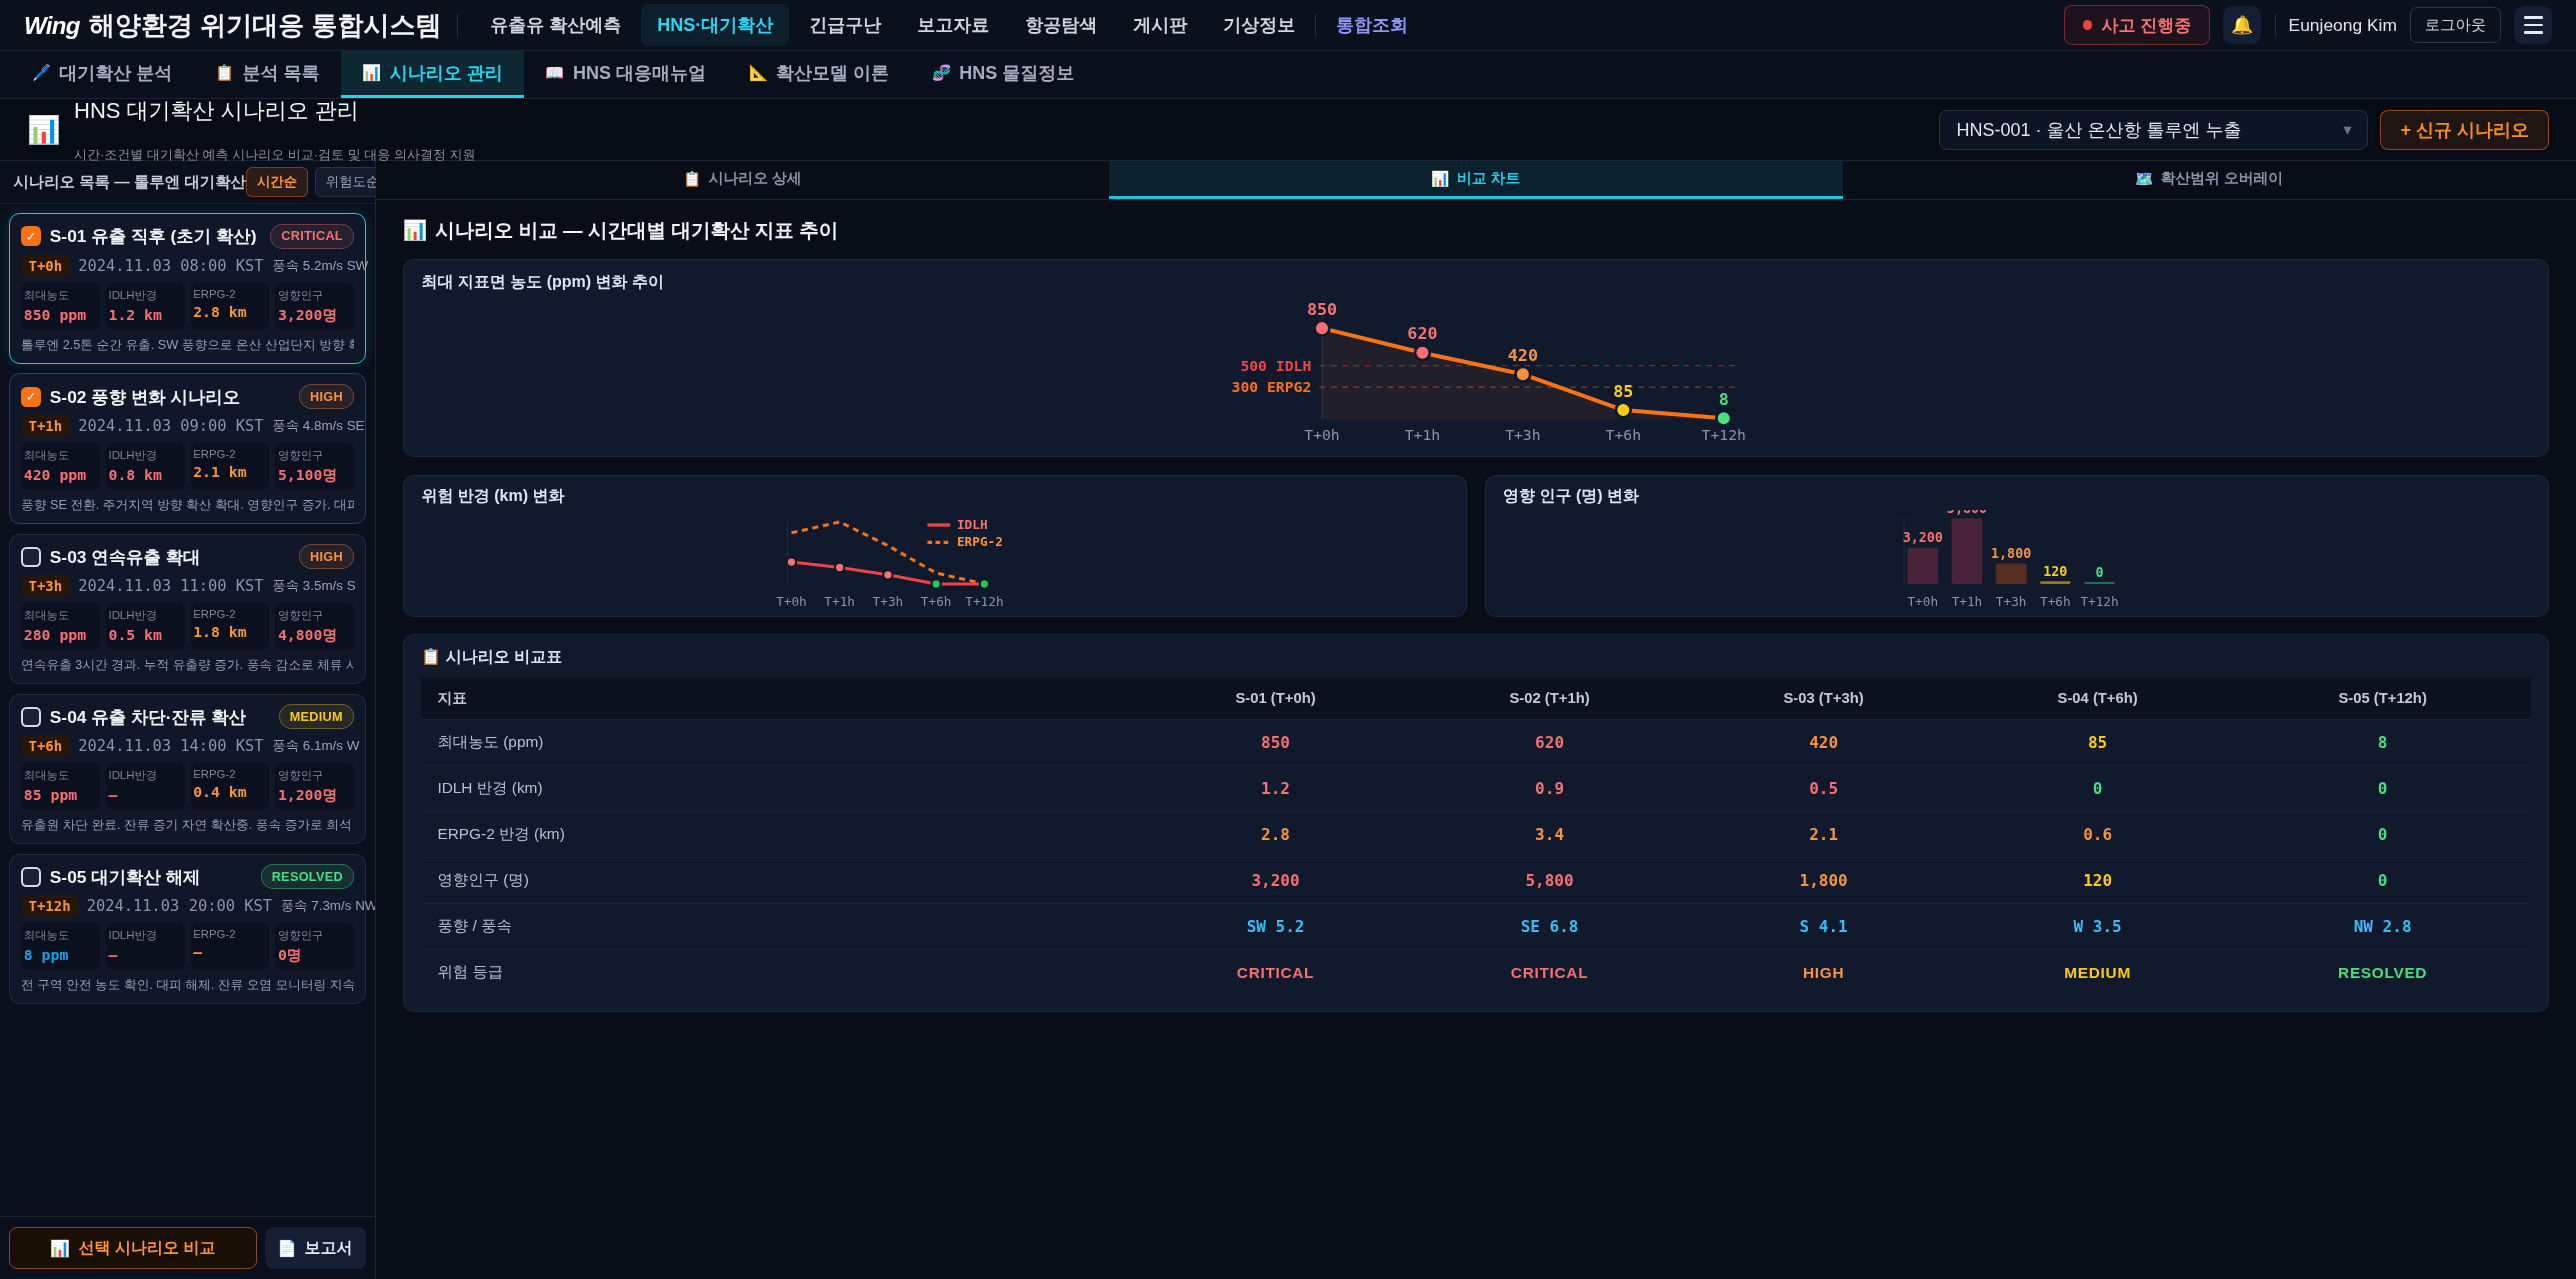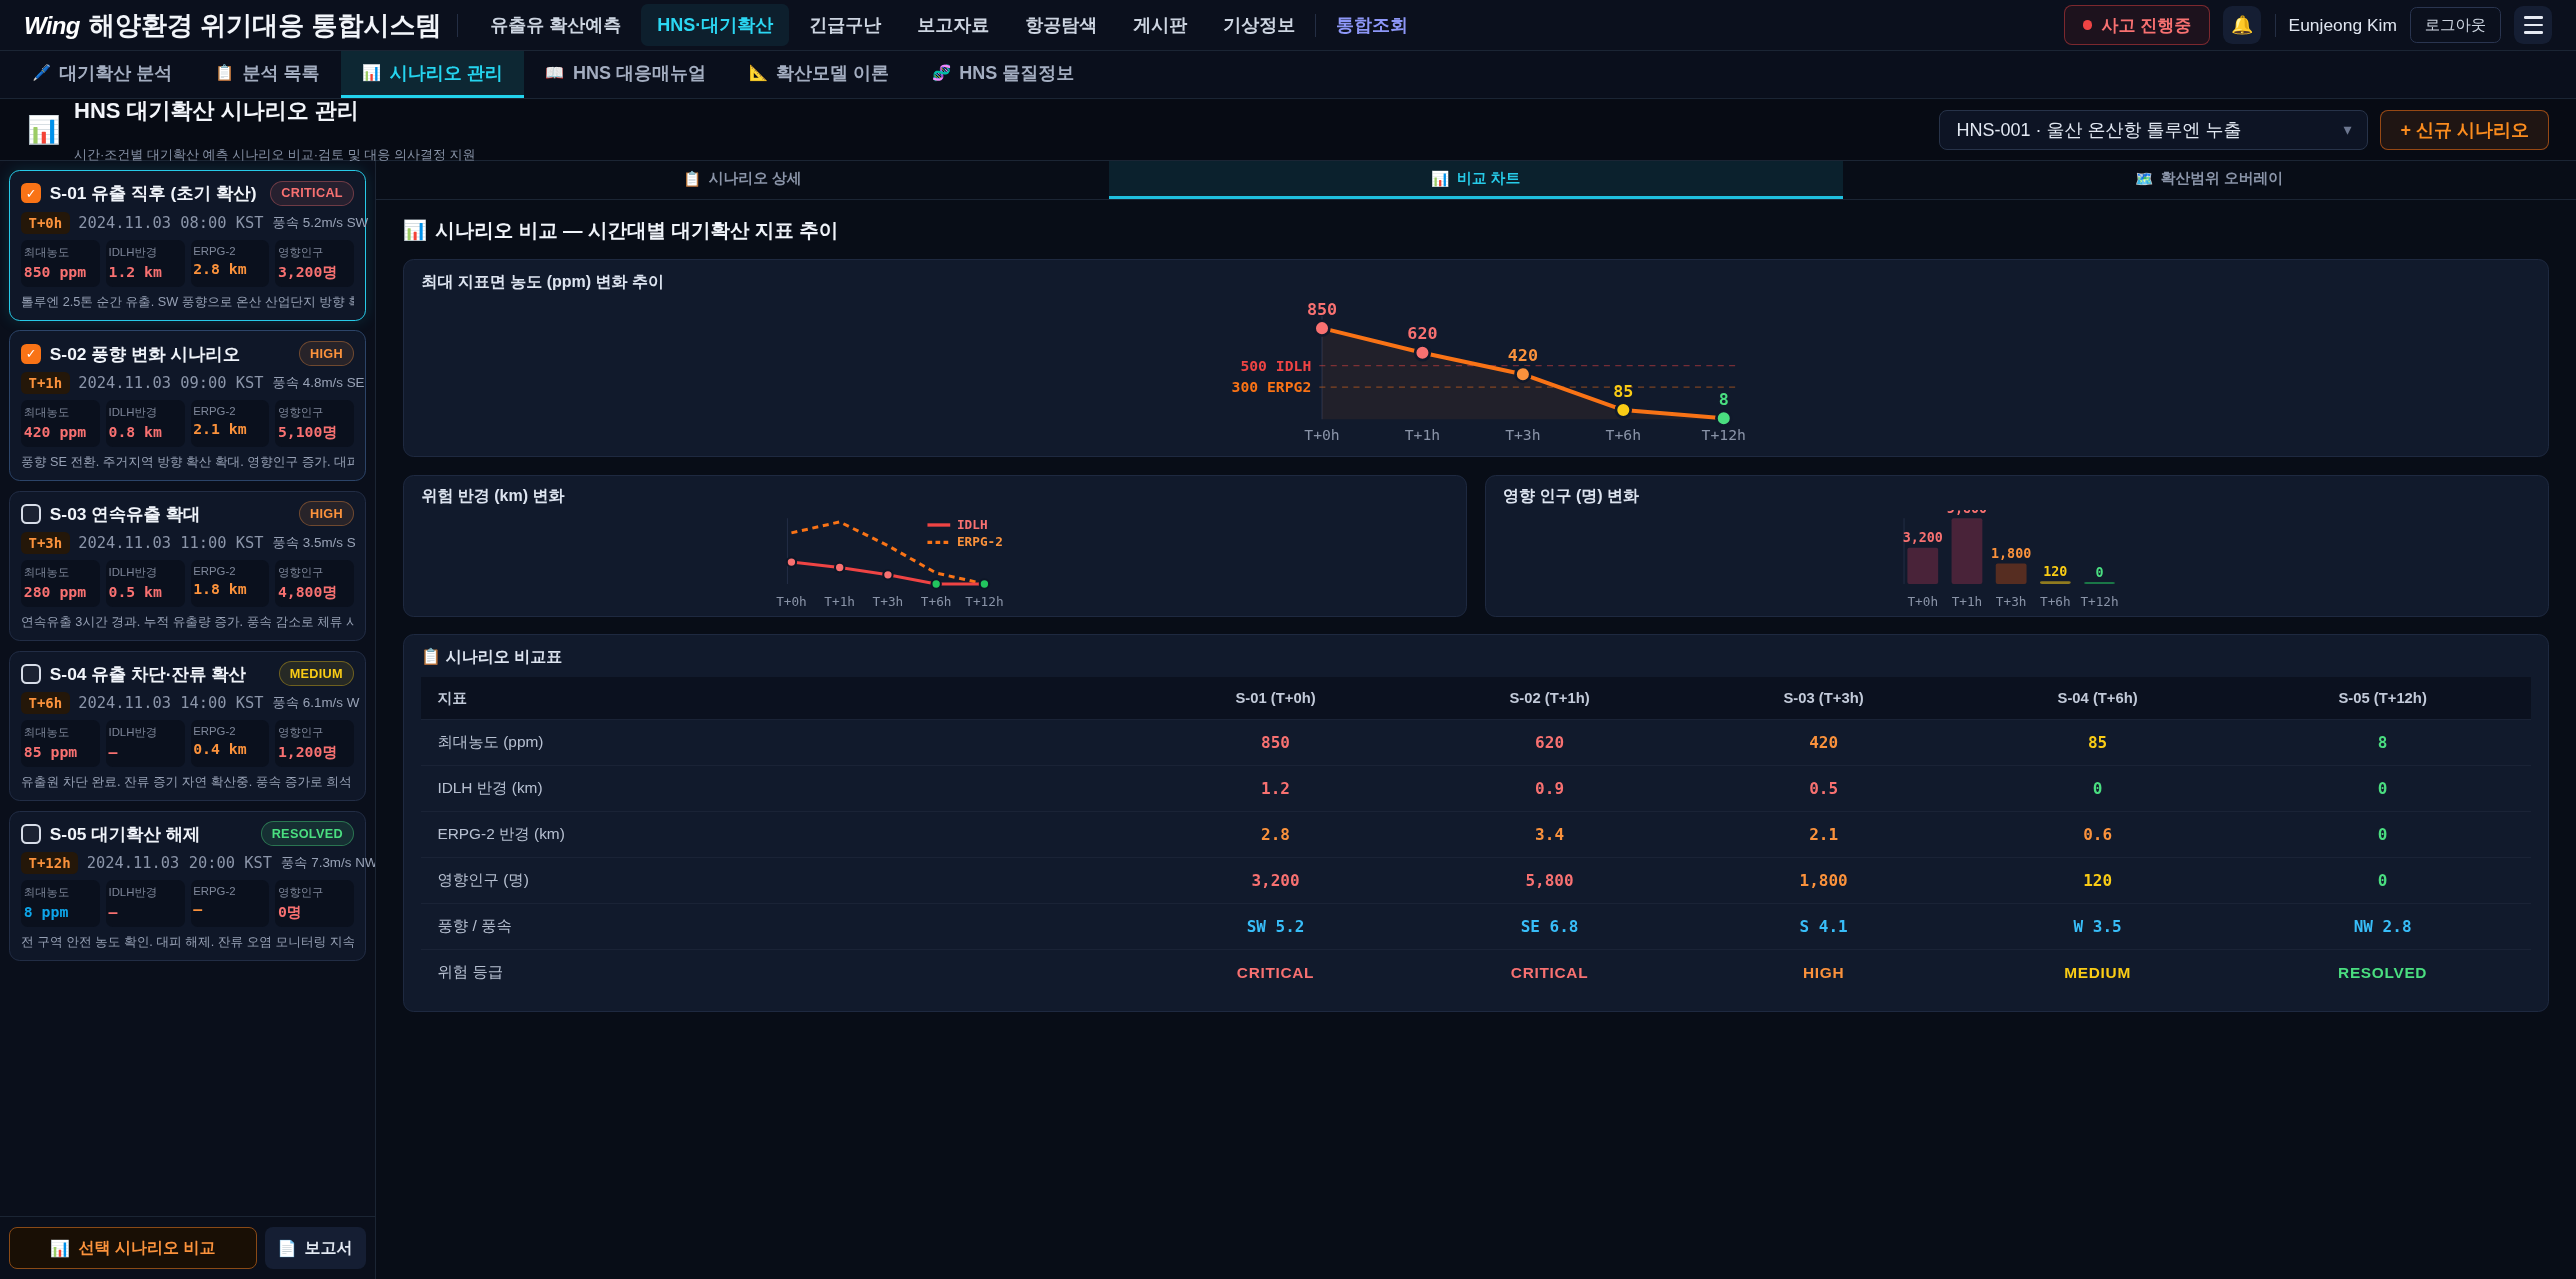--- a/index.html
+++ b/index.html
@@ -31,21 +31,21 @@
 
 .tabbar{height:48px;background:#0a0f1c;border-bottom:0.7px solid #1b2534;display:flex;align-items:stretch;padding:0 10.7px}
 .tab-item{display:flex;align-items:center;gap:8px;padding:0 21.5px;font-size:18px;font-weight:700;color:#a3adc0;border-bottom:3.4px solid transparent;white-space:nowrap}
 .tab-item.active{color:#25d4ef;background:#0d2733;border-bottom-color:#22d3ee}
 .tab-item .ticon{font-size:15.4px}
 
 
 .page-header{height:62px;display:flex;align-items:center;justify-content:space-between;padding:0 27px;border-bottom:0.7px solid #1b2534}
 .ph-left{display:flex;align-items:center;gap:13.4px}
 .ph-icon{font-size:27px}
-.ph-title{font-size:22px;font-weight:700;color:#f2f5fa}
+.ph-title{font-size:22px;font-weight:400;color:#f2f5fa}
 .ph-sub{font-size:13px;color:#8792a6;margin-top:20px}
 .ph-right{display:flex;align-items:center;gap:12px}
 .select{width:429px;height:40px;background:#0d1424;border:1.3px solid #273349;border-radius:8px;display:flex;align-items:center;justify-content:space-between;padding:0 16px;font-size:18px;color:#e2e8f2;white-space:nowrap}
 .caret{color:#6c7790;font-size:16px}
 .new-btn{height:40px;padding:0 19px;border-radius:8px;border:1.3px solid rgba(249,115,22,.55);background:rgba(249,115,22,.10);color:#fb8c1e;font-size:18px;font-weight:800;white-space:nowrap}
 
 
 .body-row{display:flex;height:1118px}
 .sidebar{width:376px;min-width:376px;background:#0a0f1b;border-right:0.7px solid #1b2534;display:flex;flex-direction:column}
 .sb-head{height:43px;display:flex;align-items:center;justify-content:space-between;padding:0 13.4px;border-bottom:0.7px solid #161f31}
@@ -179,20 +179,27 @@
       <div class="select">
         <span>HNS-001 · 울산 온산항 톨루엔 누출</span>
         <span class="caret">▾</span>
       </div>
       <button class="new-btn">+ 신규 시나리오</button>
     </div>
   </div>
 
   <div class="body-row">
     <aside class="sidebar">
+      <div class="sb-head">
+        <span class="sb-title">시나리오 목록 — 톨루엔 대기확산</span>
+        <div class="chips">
+          <button class="chip active">시간순</button>
+          <button class="chip">위험도순</button>
+        </div>
+      </div>
       <div class="cards" id="cards">
           <div class="scard checked focused">
             <div class="sc-top">
               <div class="cbx on">✓</div>
               <div class="sc-title">S-01 유출 직후 (초기 확산)</div>
               <div class="risk-pill" style="color: rgb(248, 113, 113); background: rgba(248, 113, 113, 0.1); border: 1px solid rgba(248, 113, 113, 0.35);">CRITICAL</div>
             </div>
             <div class="sc-meta">
               <div class="tbadge">T+0h</div>
               <div class="sc-dt">2024.11.03 08:00 KST</div>

